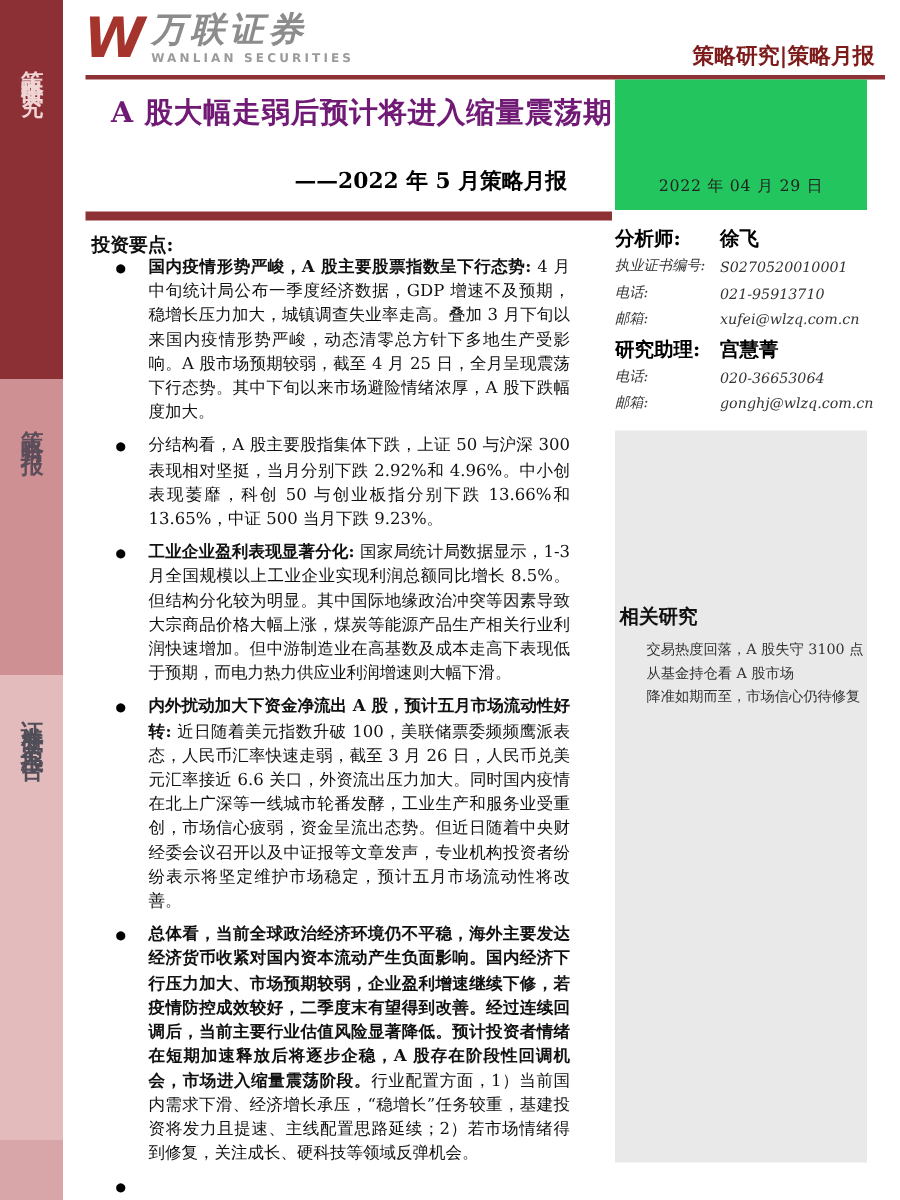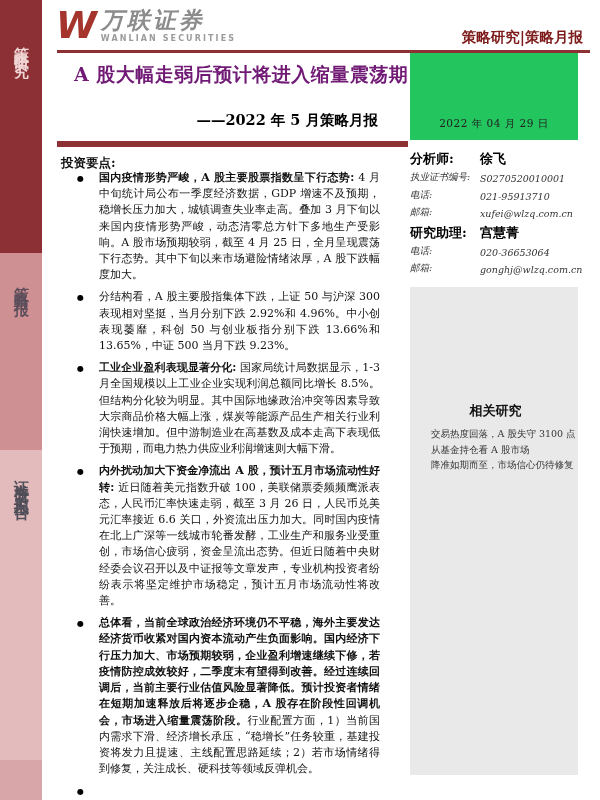--- a/index.html
+++ b/index.html
@@ -47,21 +47,21 @@
   
   .analysts{position:absolute;left:410px;top:150px;width:186px;}
   .a-row{display:flex;align-items:flex-end;}
   .a-row.name{margin:0 0 3px 0;}
   .a-row.small{margin:0 0 4.5px 0;font-style:italic;}
   .a-label{flex:0 0 70px;}
   .a-row.name .a-label,.a-row.name .a-value{font-weight:bold;font-size:13px;color:#000;}
   .a-row.small .a-label,.a-row.small .a-value{font-size:9.5px;color:#333;}
   .a-value{flex:1;}
   .related-box{position:absolute;left:410px;top:287px;width:168px;height:488px;background:#e9e9e9;}
-  .related-heading{display:block;padding:115px 0 0 3px;font-size:13px;font-weight:bold;color:#111;text-align:center;}
+  .related-heading{display:block;padding:115px 0 0 3px;font-size:13px;font-weight:bold;color:#111;}
   .related-items{padding:6px 0 0 21px;}
   .related-item{font-size:9.5px;color:#333;line-height:15.5px;}
 </style>
 </head>
 <body>
 
 <aside class="sidebar">
     <div class="band" style="height: 253px; background: rgb(141, 48, 54);">
       <span class="band-label" style="color: rgb(239, 213, 212); padding-top: 35px;">策略研究</span>
     </div>

